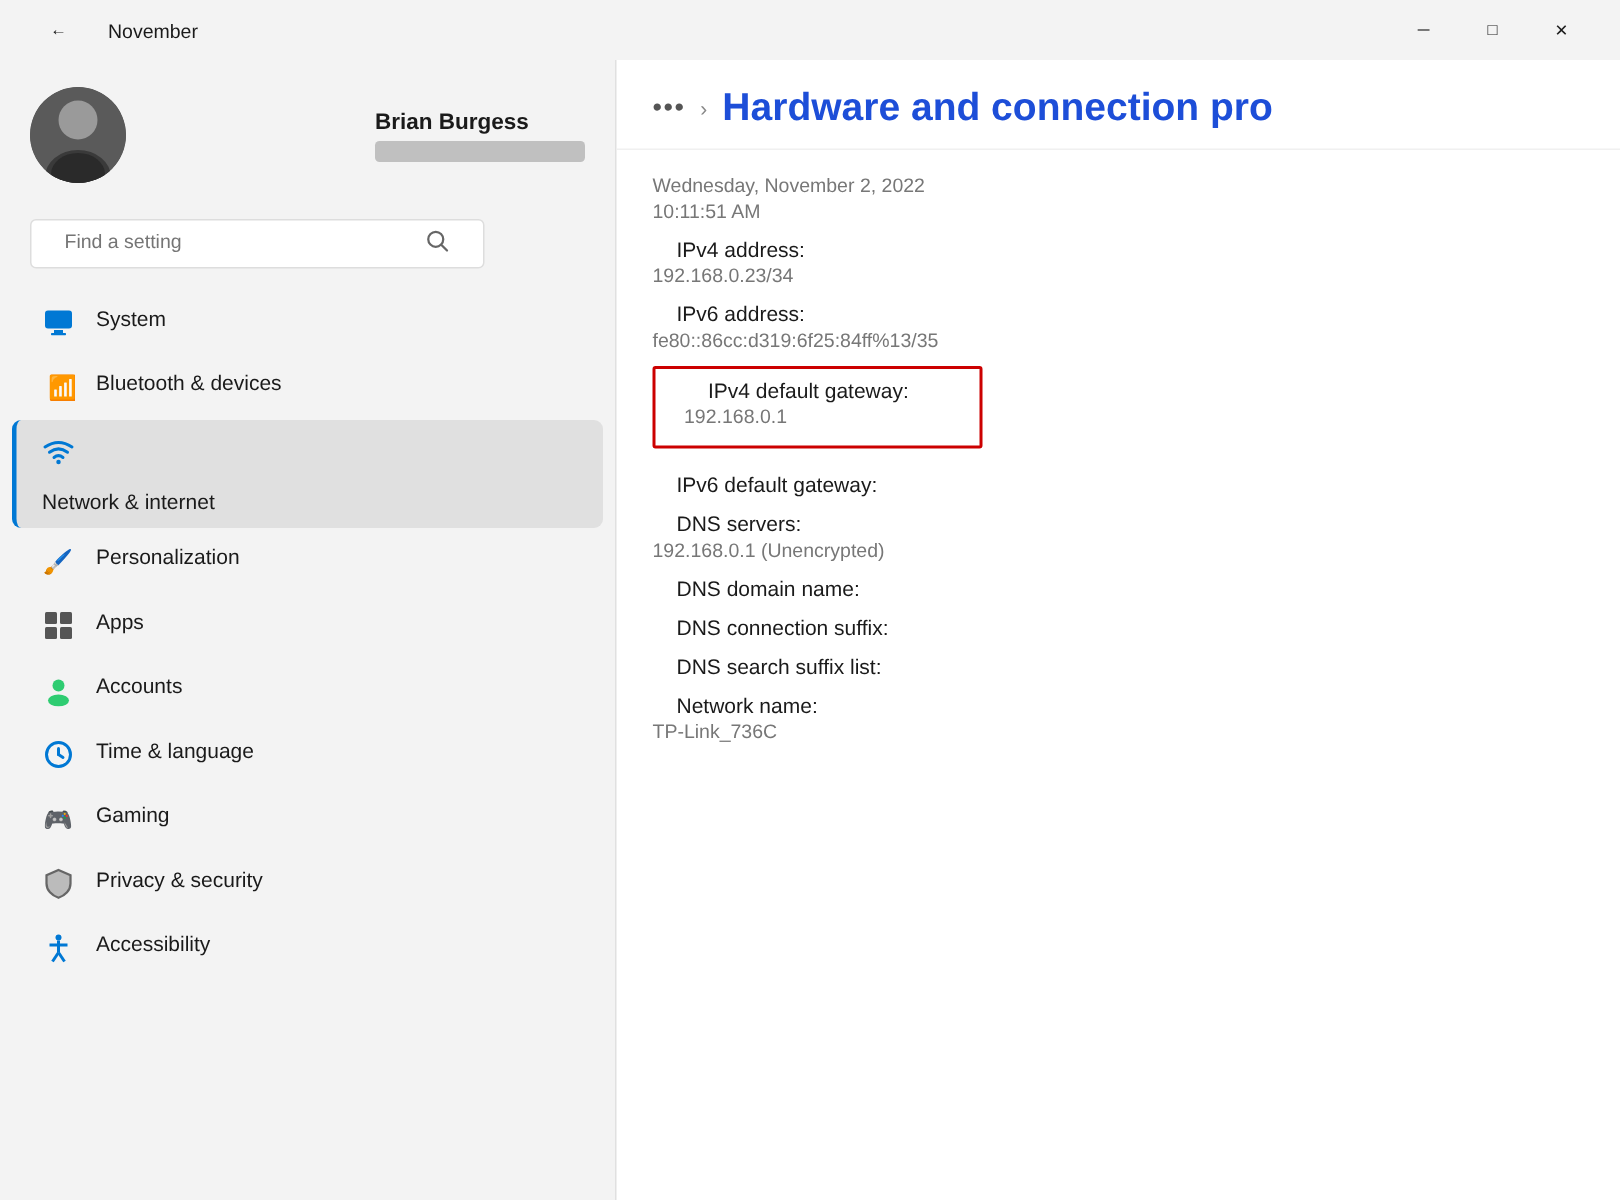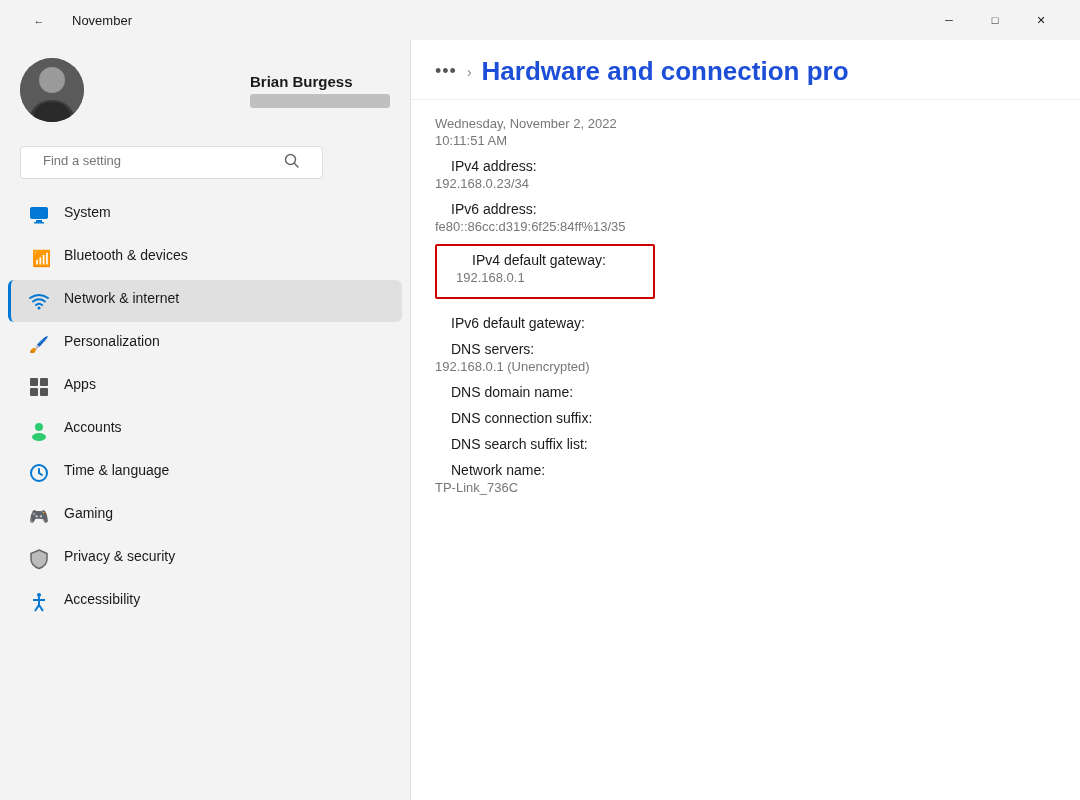--- a/index.html
+++ b/index.html
@@ -136,20 +136,21 @@
       gap: 14px;
       padding: 10px 20px 10px 20px;
       cursor: pointer;
       border-radius: 6px;
       margin: 1px 8px;
       font-size: 14px;
       color: #1a1a1a;
     }
     .nav-item.active {
       background: #e0e0e0;
+      flex-direction: column;
     }
     .nav-item.active-indicator {
       border-left: 3px solid #0078d4;
       padding-left: 17px;
     }
     .nav-icon {
       width: 22px;
       height: 22px;
       display: flex;
       align-items: center;

